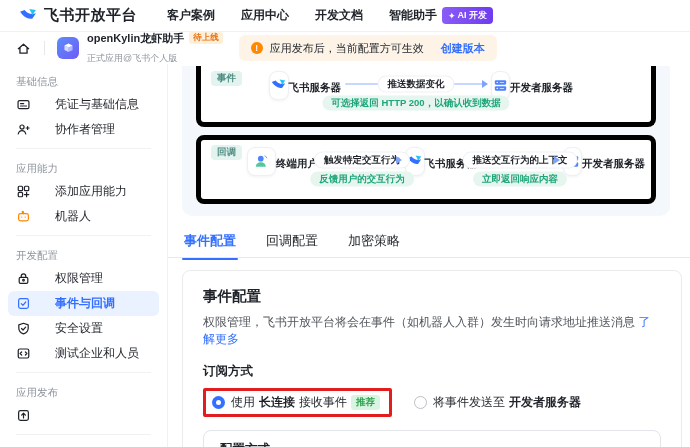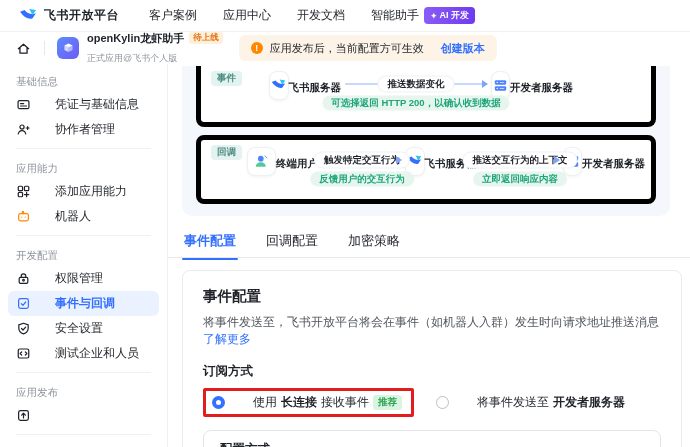--- a/index.html
+++ b/index.html
@@ -6,23 +6,23 @@
   html,body { background:#fff; }
   .screen {
     position: relative; width: 690px; height: 447px; overflow: hidden;
     background:#fff; font-family:"Liberation Sans","DejaVu Sans",sans-serif;
     color:#1F2329; font-size:12px;
   }
   
   .topnav { height:32px; display:flex; align-items:center; padding:0 18px; border-bottom:1px solid #F0F1F2; background:#fff; }
   .brand { display:flex; align-items:center; gap:6px; }
   .brand .logo { width:20px; height:20px; }
-  .brand .brand-name { font-size:12px; font-weight:700; letter-spacing:.5px; }
+  .brand .brand-name { font-size:15px; font-weight:700; letter-spacing:.5px; }
   .topnav-items { display:flex; align-items:center; margin-left:30px; gap:26px; }
-  .topnav-item { font-size:12px; font-weight:400; cursor:pointer; }
+  .topnav-item { font-size:12px; font-weight:700; cursor:pointer; }
   .ai-wrap { display:flex; align-items:center; gap:5px; }
   .ai-badge { display:inline-flex; align-items:center; gap:2px; background:linear-gradient(90deg,#8A5CF6,#6E3BF0); color:#fff; font-size:9px; padding:2px 6px; border-radius:4px; font-weight:600; }
   
   .appbar { height:32px; display:flex; align-items:center; padding:0 14px; background:#fff; }
   .icon-btn { width:18px; height:18px; display:flex; align-items:center; justify-content:center; cursor:pointer; }
   .vdiv { width:1px; height:14px; background:#E5E6E8; margin:0 12px; }
   .app-avatar { width:22px; height:22px; border-radius:6px; background:linear-gradient(135deg,#5B8CFA,#6F5BF7); display:flex; align-items:center; justify-content:center; }
   .app-meta { margin-left:8px; line-height:1.1; }
   .app-name-row { display:flex; align-items:center; gap:5px; }
   .app-name { font-size:11px; font-weight:700; }
@@ -73,21 +73,21 @@
   .panel-title { font-size:14.5px; font-weight:700; }
   .panel-desc { margin-top:8px; font-size:12px; color:#51565D; }
   .link { color:#3370FF; cursor:pointer; }
   .sub-heading { margin-top:15px; font-size:12.5px; font-weight:700; }
   .options { display:flex; align-items:center; gap:22px; margin-top:8px; }
   .red-box { display:inline-flex; align-items:center; gap:6px; border:3px solid #E21D1D; border-radius:2px; padding:3px 9px 3px 6px; }
   .option { display:inline-flex; align-items:center; gap:6px; cursor:pointer; }
   .radio-on { width:13px; height:13px; border-radius:50%; background:#3370FF; display:inline-flex; align-items:center; justify-content:center; flex-shrink:0; }
   .radio-on::after { content:""; width:5px; height:5px; border-radius:50%; background:#fff; }
   .radio-off { width:13px; height:13px; border-radius:50%; background:#fff; border:1px solid #BBBFC4; flex-shrink:0; }
-  .opt-text { font-size:12px; display:inline-flex; gap:4px; align-items:center;margin-left:22px; }
+  .opt-text { font-size:12px; display:inline-flex; gap:4px; align-items:center; }
   .opt-text .b { font-weight:700; }
   .rec-badge { font-size:9.5px; background:#D9F5E2; color:#2EA34F; padding:1px 5px; border-radius:3px; font-weight:600; }
   .config-box { margin-top:13px; border:1px solid #E3E5E8; border-radius:8px; padding:10px 16px 12px; }
   .config-title { font-size:12.5px; font-weight:700; }
 </style>
 </head>
 <body>
 
 <div class="screen">
 
@@ -346,21 +346,21 @@
 
       <div class="tabs">
         <span class="tab active">事件配置</span>
         <span class="tab">回调配置</span>
         <span class="tab">加密策略</span>
       </div>
 
       <div class="content-card">
         <div class="panel-title">事件配置</div>
         <div class="panel-desc">
-          <span>将事件发送至，飞书开放平台将会在事件（如机器人入群）发生时向请求地址推送消息</span>
+          <span>权限管理，飞书开放平台将会在事件（如机器人入群）发生时向请求地址推送消息</span>
           <span class="link">了解更多</span>
         </div>
         <div class="sub-heading">订阅方式</div>
 
         <div class="options">
           <span class="red-box">
             <span class="option">
               <span class="radio-on"></span>
               <span class="opt-text">
                 <span>使用</span>

